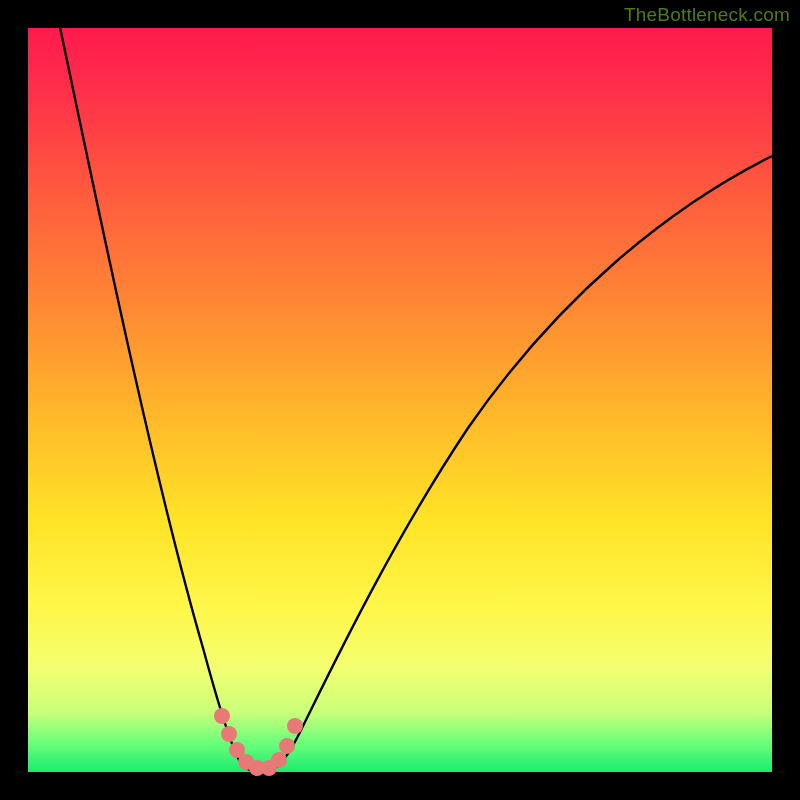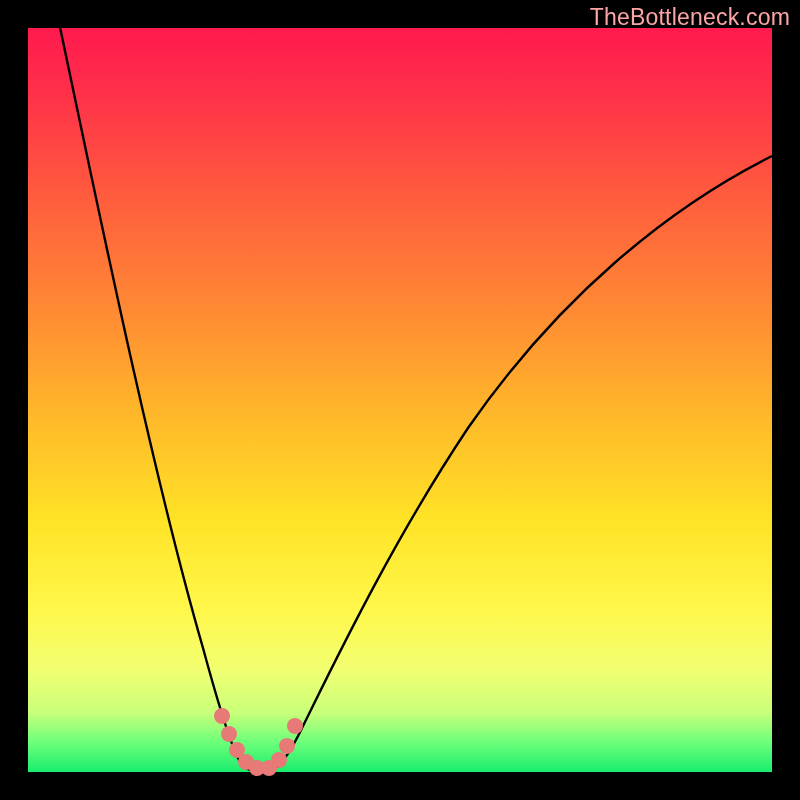--- a/index.html
+++ b/index.html
@@ -37,22 +37,22 @@
       #f3ff70 86%,
       #c9ff7a 92%,
       #6dff7a 96%,
       #19ed6e 100%
     );
   }
   .watermark {
     position: absolute;
     top: 4px;
     right: 10px;
-    color: #fca5a5;
-    font-size: 23px;
+    color: #4d7c0f;
+    font-size: 19px;
     font-weight: 500;
     letter-spacing: 0.2px;
   }
   svg.curve {
     position: absolute;
     left: 0;
     top: 0;
     width: 744px;
     height: 744px;
     overflow: visible;

